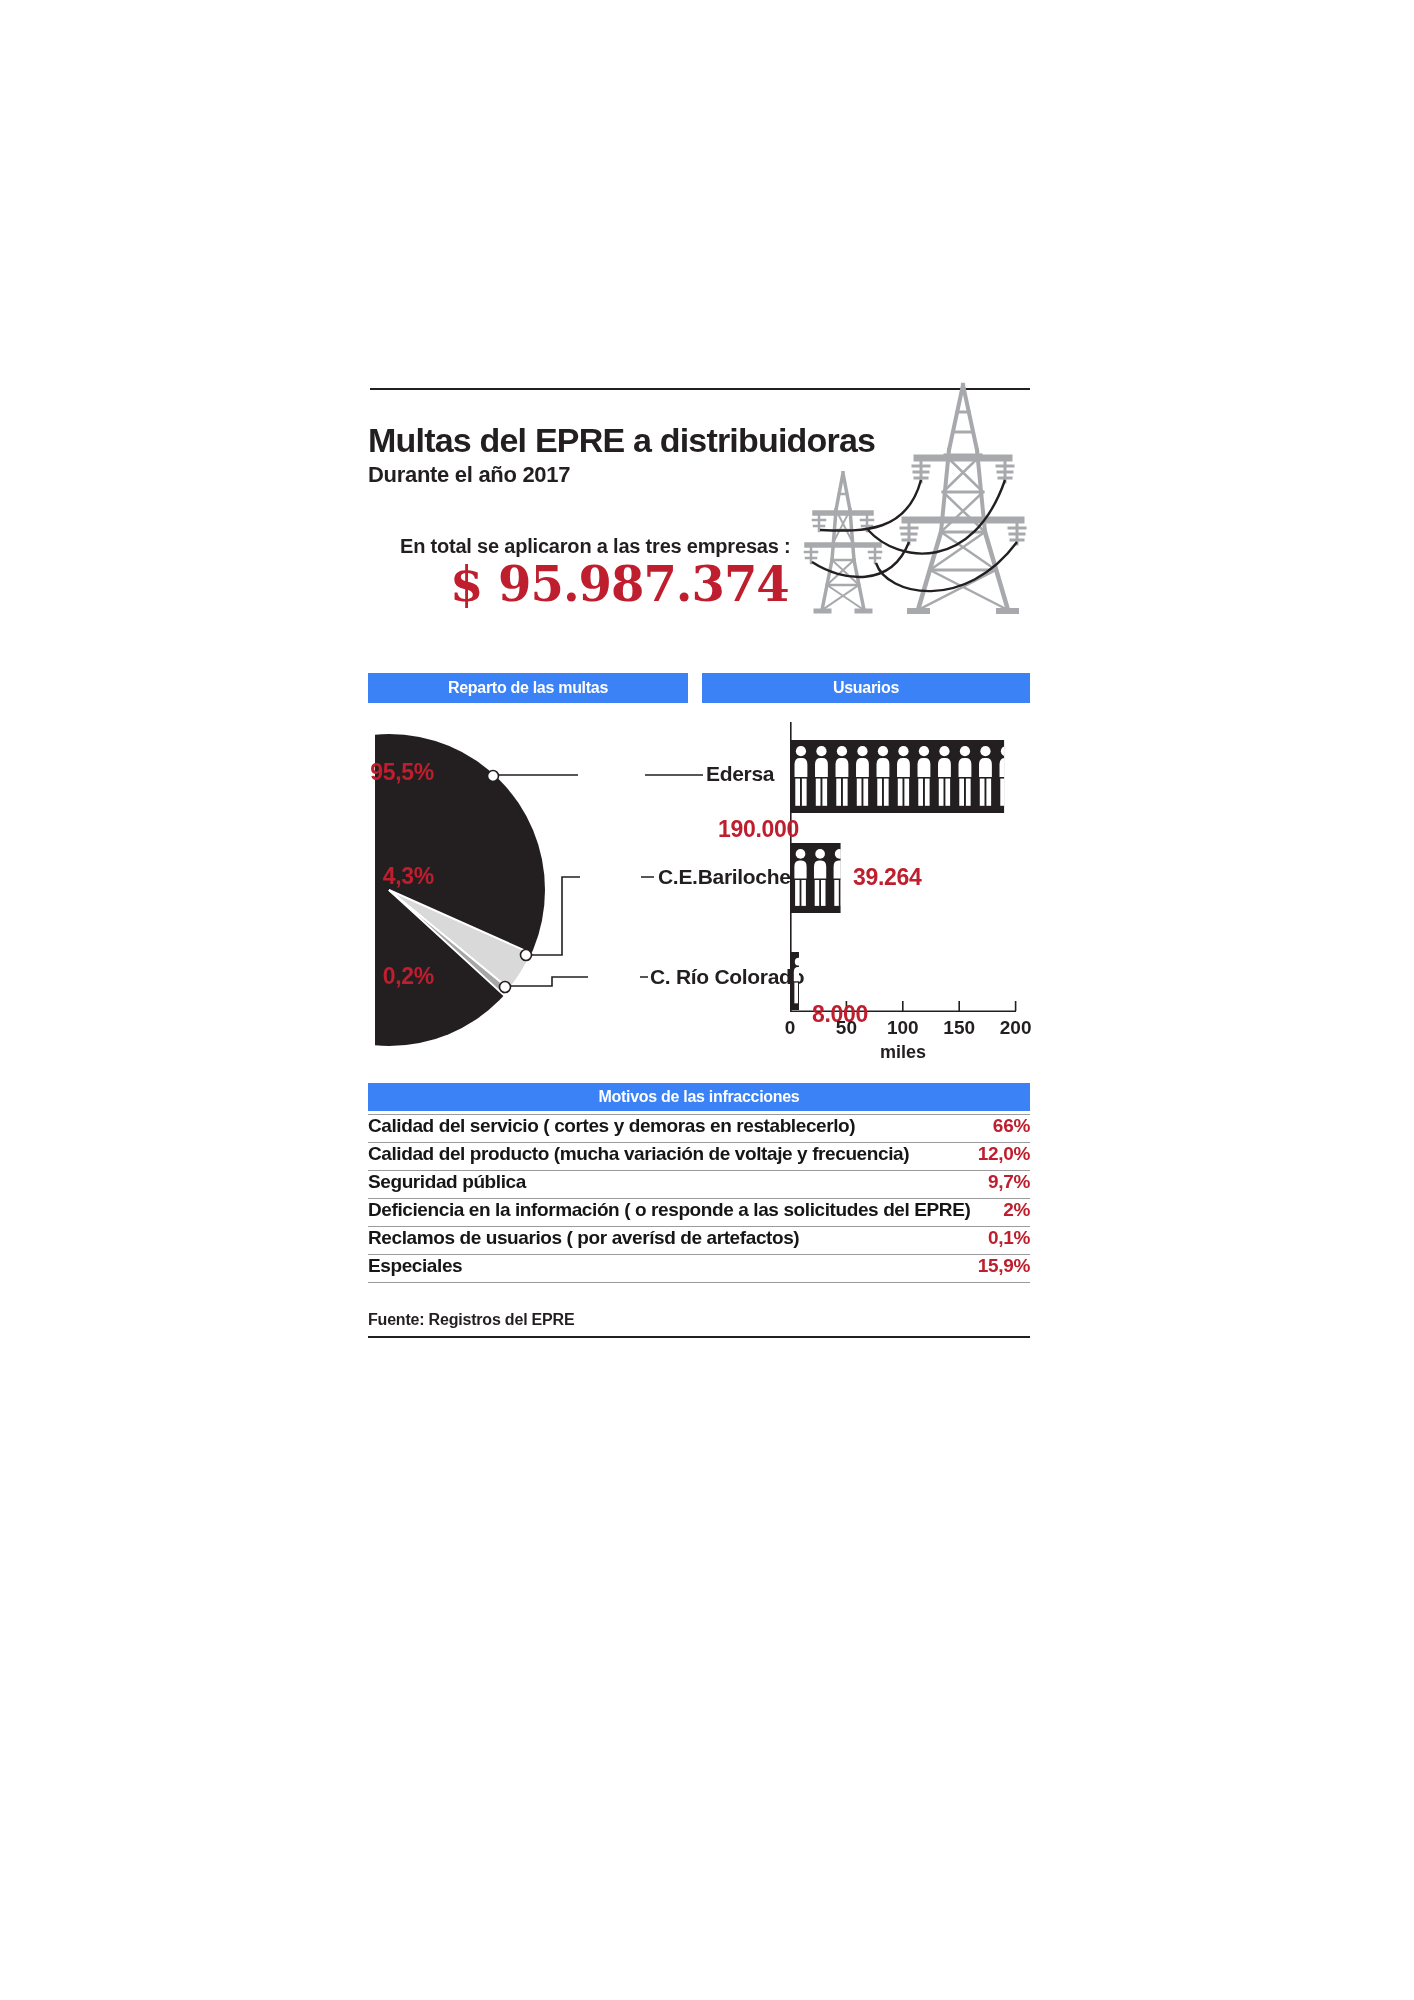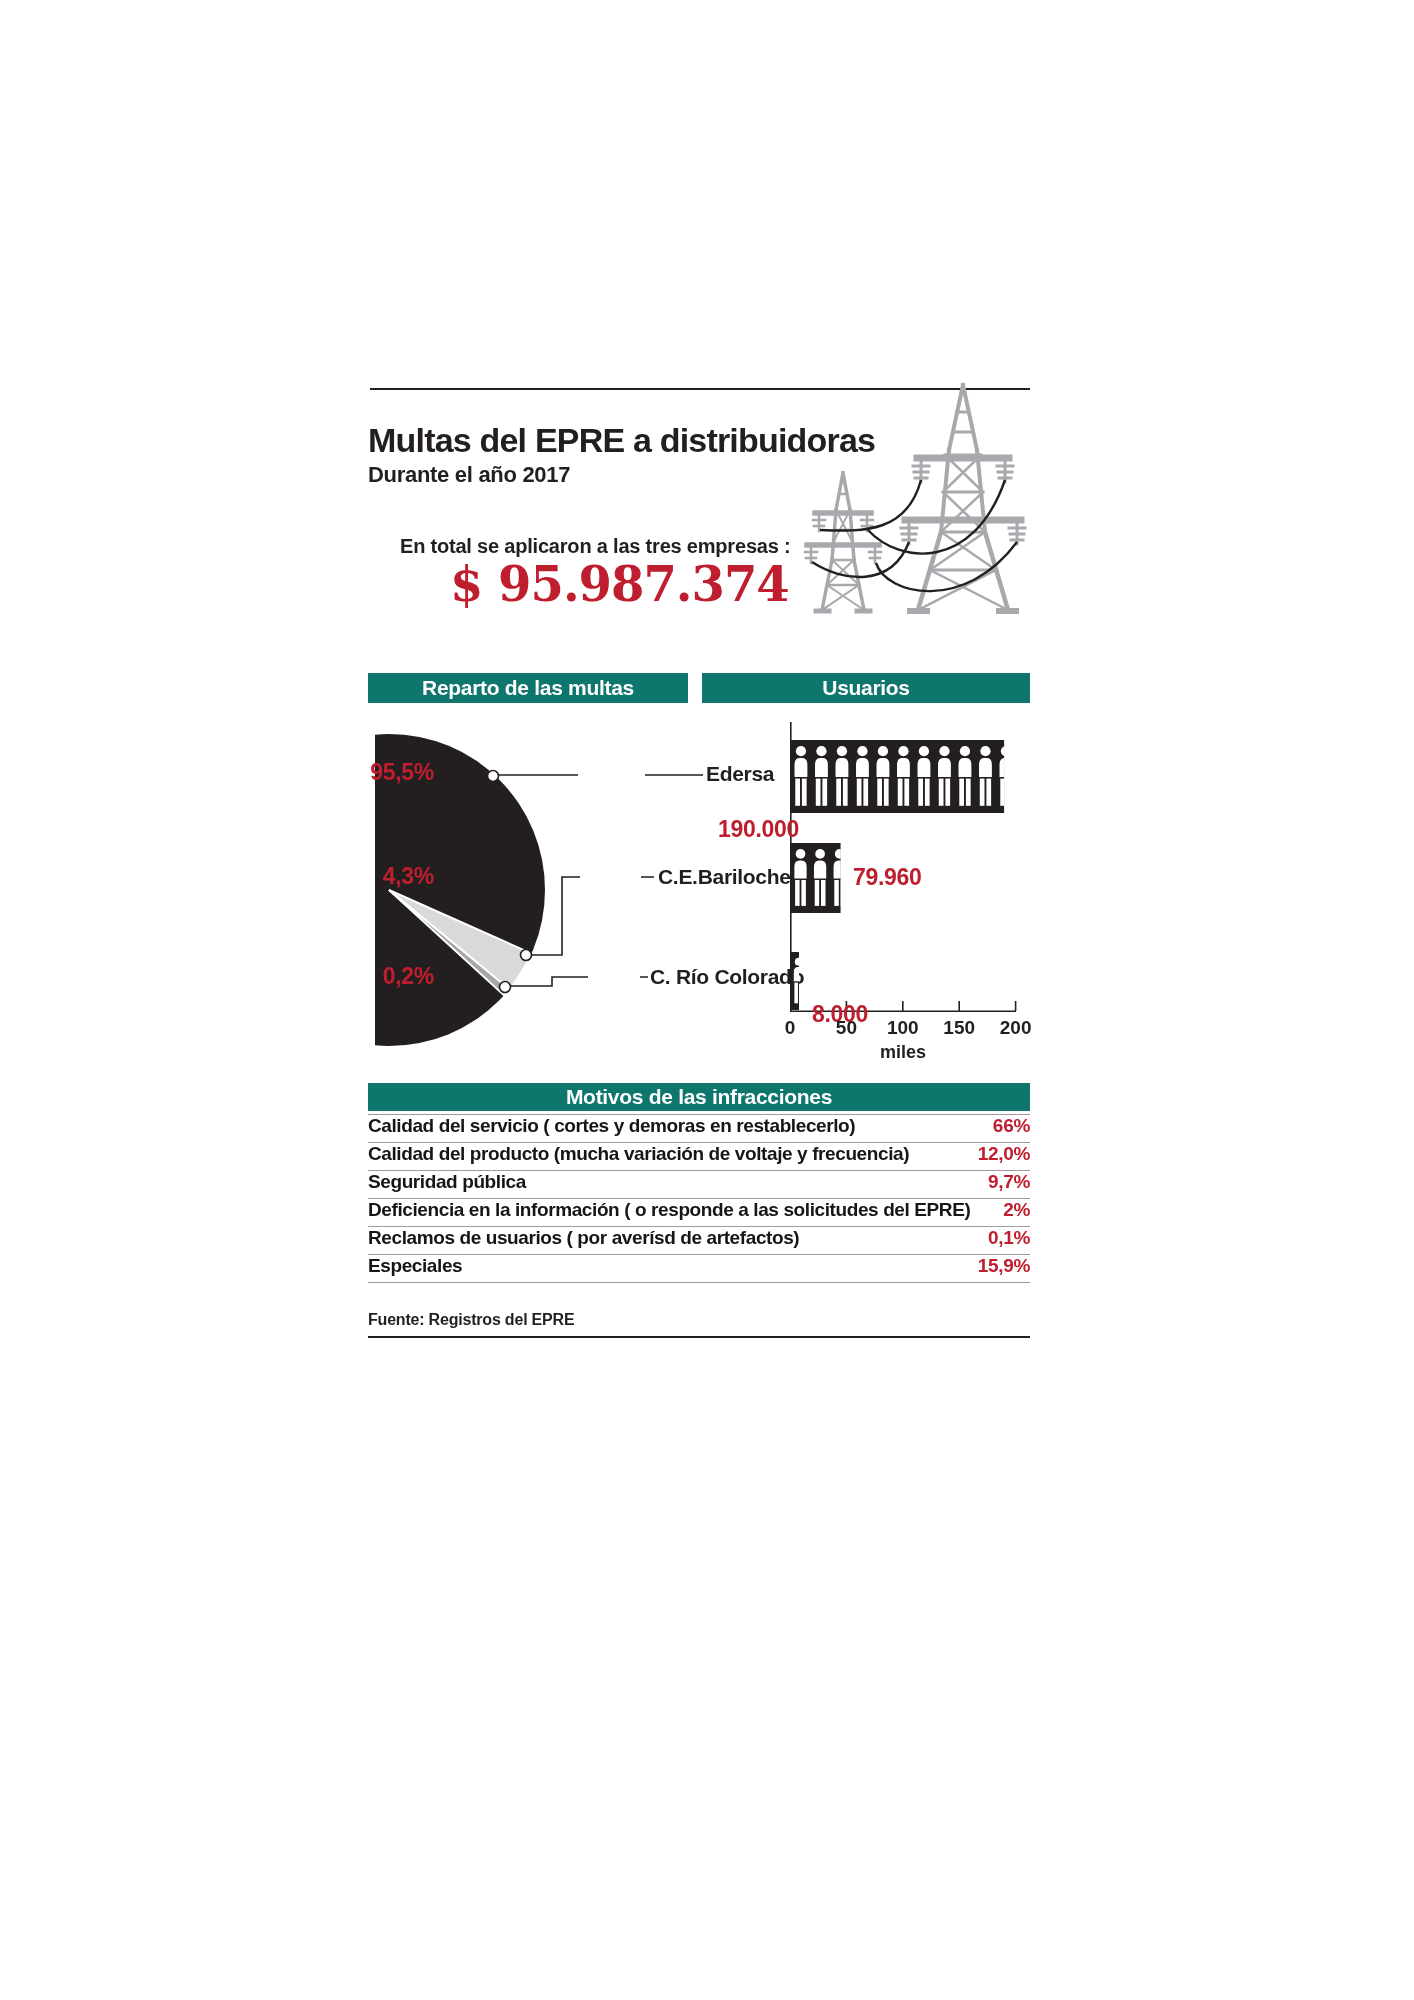--- a/index.html
+++ b/index.html
@@ -7,23 +7,23 @@
           font-family:"Liberation Sans",sans-serif;color:#231f20;}
   .rule{position:absolute;background:#231f20;height:2px;}
   .page-title{position:absolute;left:368px;top:398px;font-size:34px;font-weight:bold;
               letter-spacing:-0.8px;color:#231f20;white-space:nowrap;}
   .page-subtitle{position:absolute;left:368px;top:444px;font-size:22px;font-weight:bold;
               letter-spacing:-0.3px;color:#231f20;}
   .lead{position:absolute;left:400px;top:535px;font-size:20px;font-weight:bold;
         letter-spacing:-0.2px;color:#231f20;}
   .amount{position:absolute;left:450px;top:556px;font-size:48px;font-weight:bold;
           font-family:"DejaVu Serif",serif;color:#be1e2d;letter-spacing:-1px;white-space:nowrap;}
-  .section-bar{position:absolute;height:30px;background:#0f766e;color:#ffffff;
+  .section-bar{position:absolute;height:30px;background:#3b82f6;color:#ffffff;
                display:flex;align-items:center;justify-content:center;
-               font-size:21px;font-weight:bold;letter-spacing:-0.3px;}
+               font-size:16px;font-weight:bold;letter-spacing:-0.3px;}
   .bar-reparto{left:368px;top:673px;width:320px;}
   .bar-usuarios{left:702px;top:673px;width:328px;}
   .bar-motivos{left:368px;top:1083px;width:662px;height:28px;}
   svg.layer{position:absolute;overflow:visible;}
   .pct{position:absolute;font-size:23px;font-weight:bold;color:#be1e2d;
        letter-spacing:-0.3px;white-space:nowrap;}
   .pname{position:absolute;font-size:21px;font-weight:bold;color:#231f20;
          letter-spacing:-0.3px;white-space:nowrap;}
   .val{position:absolute;font-size:23px;font-weight:bold;color:#be1e2d;
        letter-spacing:-0.3px;white-space:nowrap;}
@@ -193,21 +193,21 @@
     </g>
     <g id="ticks-group" stroke="#231f20" stroke-width="1.6">
         <line x1="846.4" x2="846.4" y1="1001" y2="1011"></line>
         <line x1="902.8" x2="902.8" y1="1001" y2="1011"></line>
         <line x1="959.2" x2="959.2" y1="1001" y2="1011"></line>
         <line x1="1015.5999999999999" x2="1015.5999999999999" y1="1001" y2="1011"></line>
       </g>
   </svg>
 
   <span class="val" style="right:410px;top:816px;">190.000</span>
-  <span class="val" style="left:853px;top:864px;">79.960</span>
+  <span class="val" style="left:853px;top:864px;">39.264</span>
   <span class="val" style="left:812px;top:1001px;">8.000</span>
   <span class="axis-unit">miles</span>
   <div id="tick-labels"></div>
 
   <div class="section-bar bar-motivos">
     <span>Motivos de las infracciones</span>
   </div>
 
   <div class="motivos-table" id="motivos-table">
     <div class="motivos-row">

